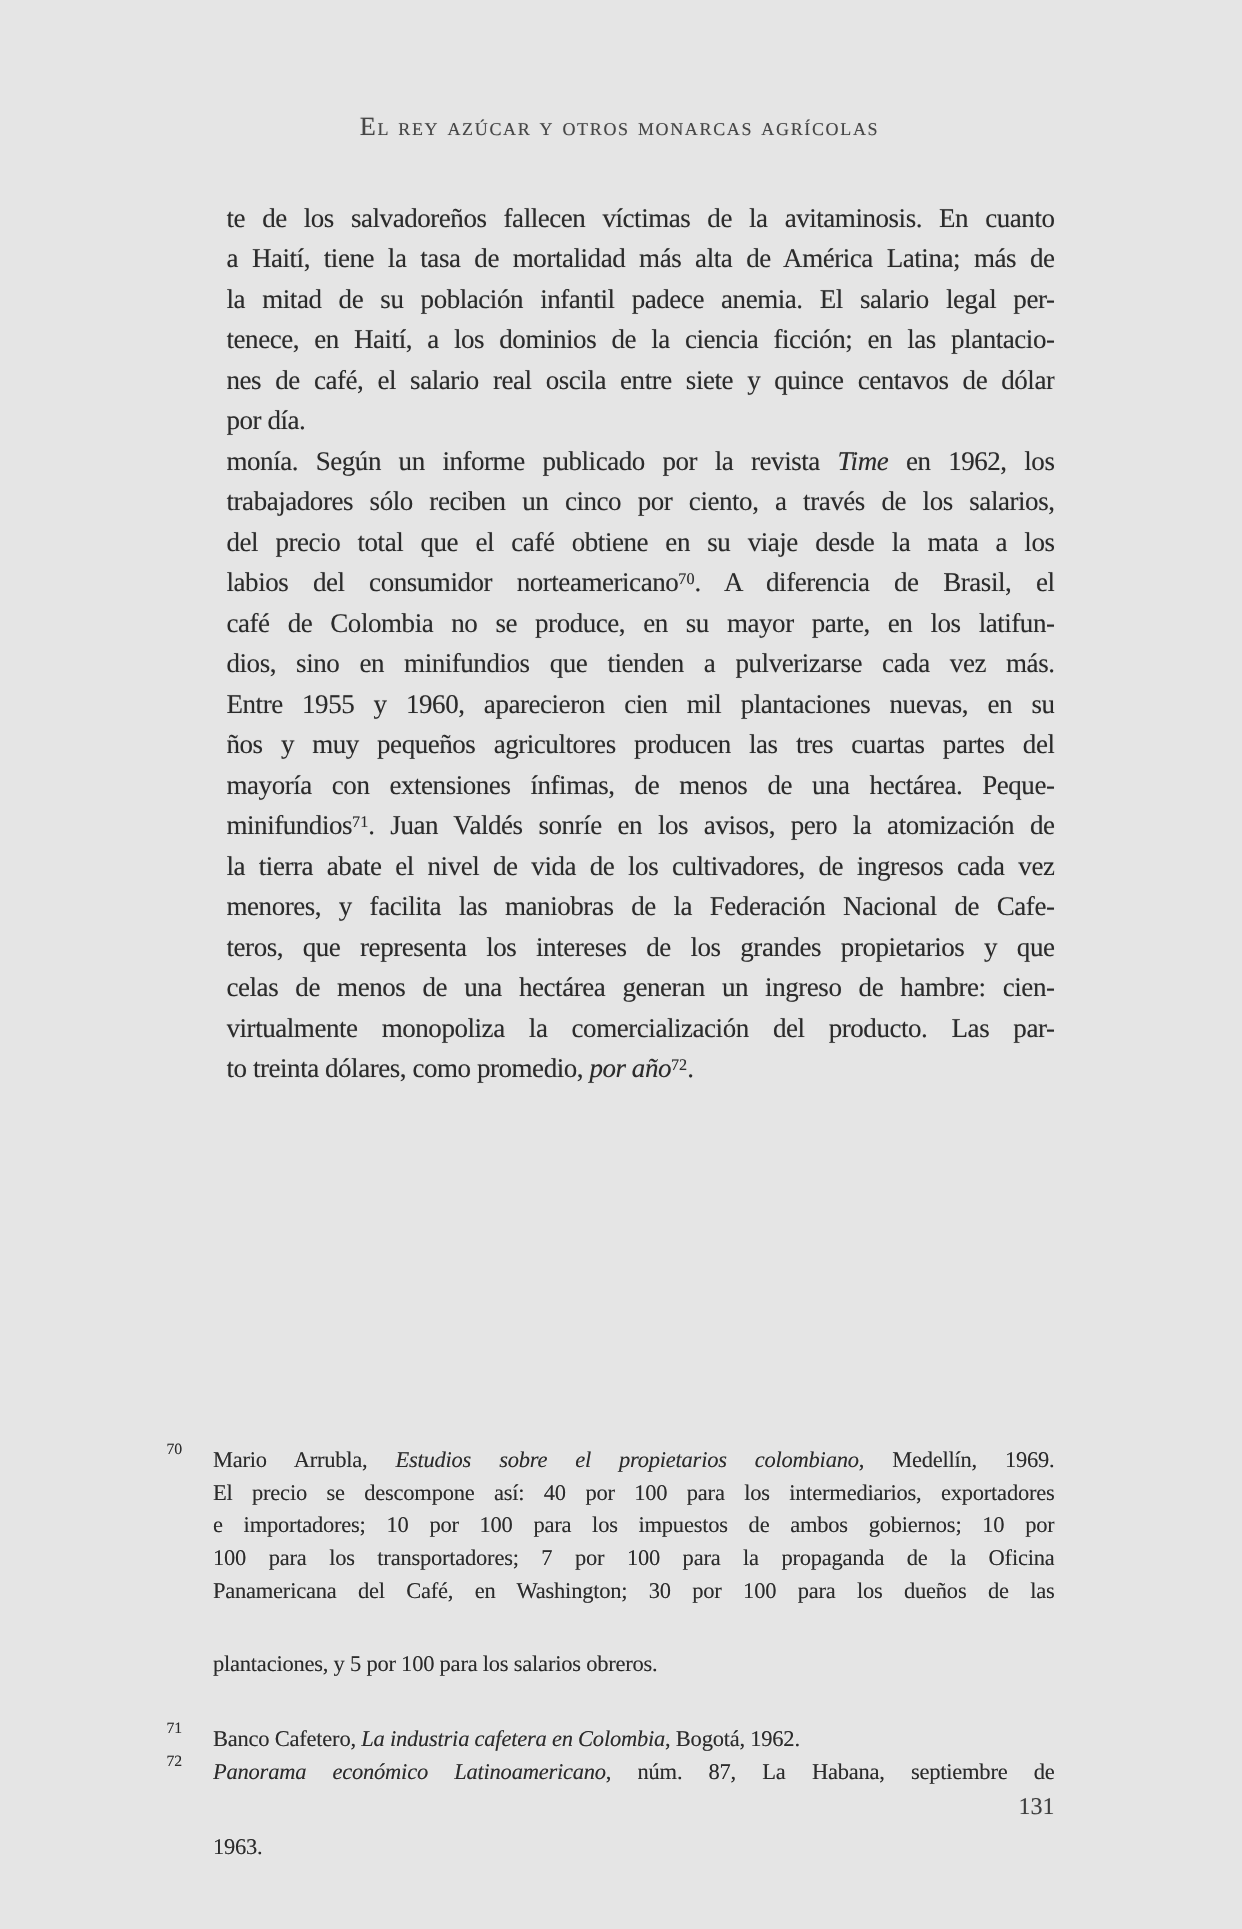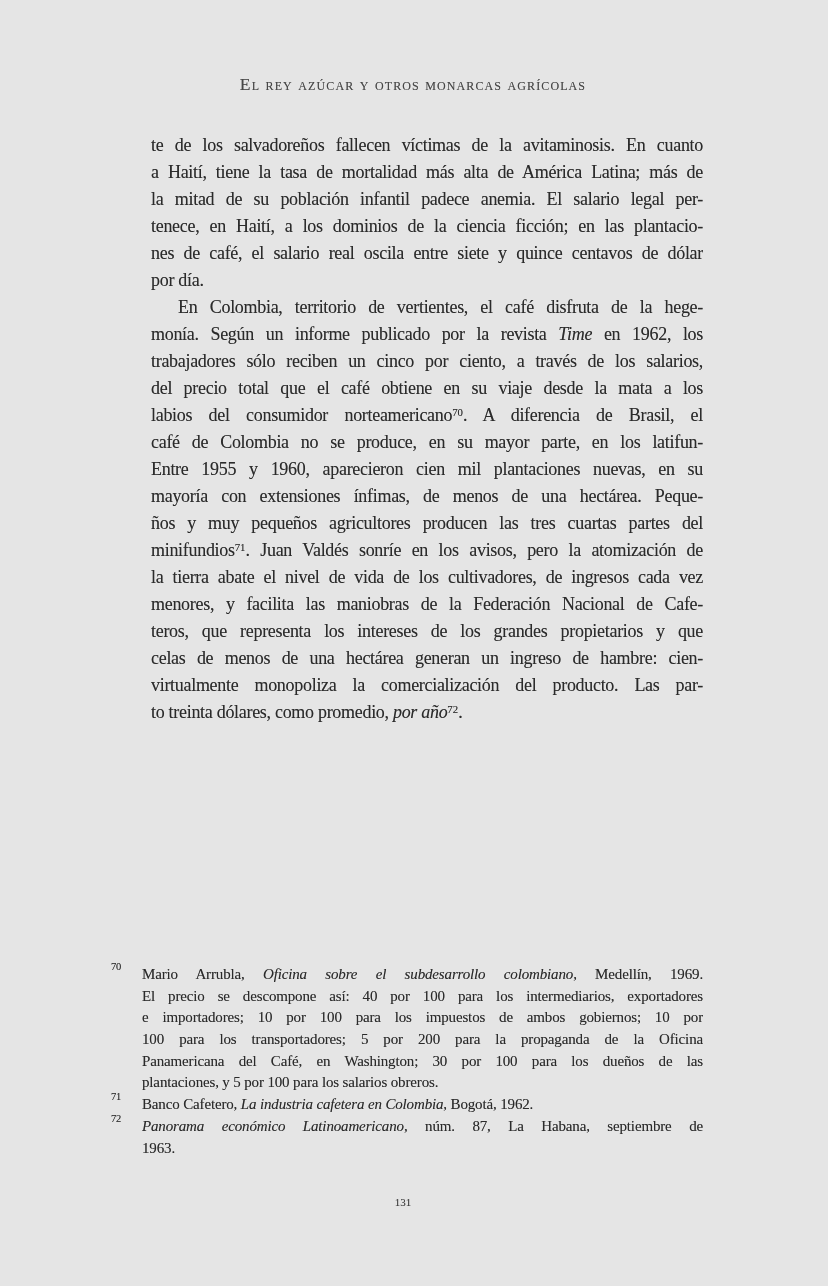--- a/index.html
+++ b/index.html
@@ -63,74 +63,74 @@
     text-shadow: 0 0 0.4px rgba(43,43,43,0.4);
   }
   .footnote { position: relative; }
   .fn-line {
     text-align: justify;
     text-align-last: justify;
     height: 21.7px;
     line-height: 21.7px;
     overflow: hidden;
   }
-  .fn-line.last { text-align-last: left; }
+  .fn-line.last { text-align-last: left; margin-top: 28px; }
   .fn-marker {
     position: absolute;
     left: -31px; top: -3px;
     font-size: 10.5px;
     color: #2b2b2b;
   }
   .page-number {
     position: absolute;
     top: 1196px; left: 103px; width: 600px;
-    text-align: center;
-    font-size: 11px;
+    text-align: right;
+    font-size: 16px;
     color: #3e3e3e;
     text-shadow: 0 0 0.5px rgba(62,62,62,0.4);
   }
 </style>
 </head>
 <body>
 
 <div class="page">
   <div class="running-header">El rey azúcar y otros monarcas agrícolas</div>
 
   <div class="body-text" id="body-text">
       <div class="line">te de los salvadoreños fallecen víctimas de la avitaminosis. En cuanto</div>
       <div class="line">a Haití, tiene la tasa de mortalidad más alta de América Latina; más de</div>
       <div class="line">la mitad de su población infantil padece anemia. El salario legal per-</div>
       <div class="line">tenece, en Haití, a los dominios de la ciencia ficción; en las plantacio-</div>
       <div class="line">nes de café, el salario real oscila entre siete y quince centavos de dólar</div>
       <div class="line last">por día.</div>
-      <div class="line indent">En Colombia, territorio de vertientes, el café disfruta de la hege-</div>
       <div class="line">monía. Según un informe publicado por la revista <i>Time</i> en 1962, los</div>
       <div class="line">trabajadores sólo reciben un cinco por ciento, a través de los salarios,</div>
       <div class="line">del precio total que el café obtiene en su viaje desde la mata a los</div>
       <div class="line">labios del consumidor norteamericano<sup>70</sup>. A diferencia de Brasil, el</div>
       <div class="line">café de Colombia no se produce, en su mayor parte, en los latifun-</div>
+      <div class="line">dios, sino en minifundios que tienden a pulverizarse cada vez más.</div>
       <div class="line">Entre 1955 y 1960, aparecieron cien mil plantaciones nuevas, en su</div>
+      <div class="line">ños y muy pequeños agricultores producen las tres cuartas partes del</div>
       <div class="line">mayoría con extensiones ínfimas, de menos de una hectárea. Peque-</div>
-      <div class="line">ños y muy pequeños agricultores producen las tres cuartas partes del</div>
       <div class="line">minifundios<sup>71</sup>. Juan Valdés sonríe en los avisos, pero la atomización de</div>
       <div class="line">la tierra abate el nivel de vida de los cultivadores, de ingresos cada vez</div>
       <div class="line">menores, y facilita las maniobras de la Federación Nacional de Cafe-</div>
       <div class="line">teros, que representa los intereses de los grandes propietarios y que</div>
       <div class="line">celas de menos de una hectárea generan un ingreso de hambre: cien-</div>
       <div class="line">virtualmente monopoliza la comercialización del producto. Las par-</div>
       <div class="line last">to treinta dólares, como promedio, <i>por año</i><sup>72</sup>.</div>
     </div>
 
   <div class="footnotes" id="footnotes">
       <div class="footnote">
         <span class="fn-marker">70</span>
-        <div class="fn-line">Mario Arrubla, <i>Oficina sobre el subdesarrollo colombiano</i>, Medellín, 1969.</div>
+        <div class="fn-line">Mario Arrubla, <i>Estudios sobre el propietarios colombiano</i>, Medellín, 1969.</div>
         <div class="fn-line">El precio se descompone así: 40 por 100 para los intermediarios, exportadores</div>
         <div class="fn-line">e importadores; 10 por 100 para los impuestos de ambos gobiernos; 10 por</div>
-        <div class="fn-line">100 para los transportadores; 5 por 200 para la propaganda de la Oficina</div>
+        <div class="fn-line">100 para los transportadores; 7 por 100 para la propaganda de la Oficina</div>
         <div class="fn-line">Panamericana del Café, en Washington; 30 por 100 para los dueños de las</div>
         <div class="fn-line last">plantaciones, y 5 por 100 para los salarios obreros.</div>
       </div>
       <div class="footnote">
         <span class="fn-marker">71</span>
         <div class="fn-line last">Banco Cafetero, <i>La industria cafetera en Colombia</i>, Bogotá, 1962.</div>
       </div>
       <div class="footnote">
         <span class="fn-marker">72</span>
         <div class="fn-line"><i>Panorama económico Latinoamericano</i>, núm. 87, La Habana, septiembre de</div>

